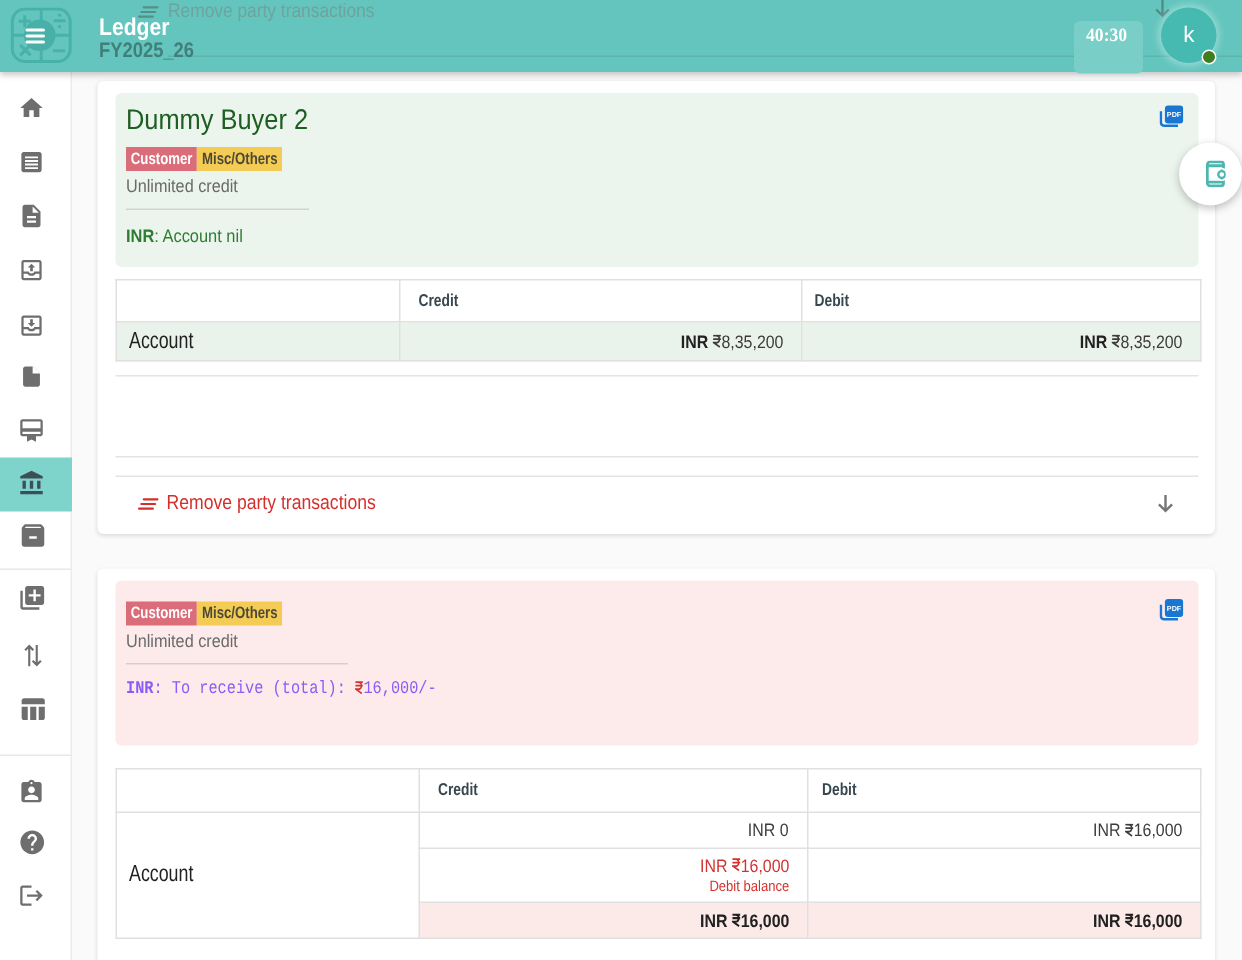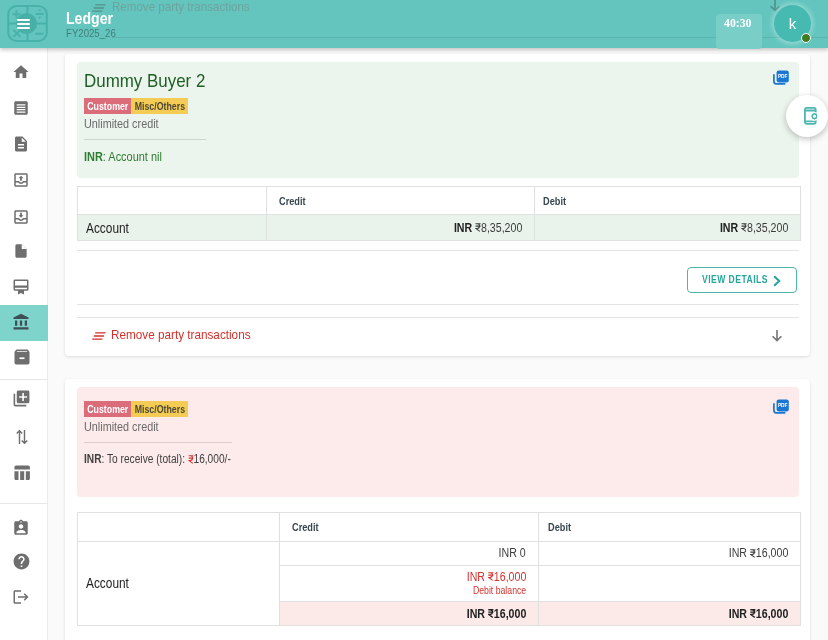--- a/index.html
+++ b/index.html
@@ -13,21 +13,21 @@
 #appbar { position:absolute; left:0; top:0; width:828px; height:48px; background:#63C5BE; box-shadow:0 2px 4px rgba(0,0,0,0.22); z-index:30; }
 #appbar .ghostline { position:absolute; left:112px; top:37px; width:716px; height:1px; background:#5BB5AD; }
 #appbar .ghosttext { position:absolute; left:112px; top:-1.5px; font-size:13px; color:#6FA39D; }
 #appbar .ghosticon { position:absolute; left:92.3px; top:3.6px; }
 #appbar .ghostarrow { position:absolute; left:768px; top:0px; }
 #calcicon { position:absolute; left:7px; top:5px; }
 #menucircle { position:absolute; left:16px; top:13px; width:21px; height:21px; border-radius:50%; background:#49B0A7; }
 .hamb { position:absolute; left:17px; width:13px; height:2px; background:#fff; border-radius:1px; }
 #titles { position:absolute; left:65.5px; top:9px; }
 #titles .t1 { font-size:16px; font-weight:700; color:#FFFFFF; line-height:19px; }
-#titles .t2 { font-size:11px; font-weight:400; color:#417F7A; line-height:11px; margin-top:0px; }
+#titles .t2 { font-size:14px; font-weight:700; color:#417F7A; line-height:11px; margin-top:0px; }
 #chip { position:absolute; left:716px; top:13.5px; width:46px; height:35px; background:#79CEC7; border-radius:4px; color:#fff; font-size:12.5px; font-weight:700; text-align:center; line-height:19px;font-family:Liberation Serif, serif; }
 #avatar { position:absolute; left:774px; top:5px; width:37px; height:37px; border-radius:50%; background:#46B9B1; color:#fff; font-size:15px; text-align:center; line-height:37px; box-shadow:0 0 5px 2px rgba(222,246,243,0.42); }
 #avatardot { position:absolute; left:801px; top:32.5px; width:10px; height:10px; border-radius:50%; background:#3E7D22; border:1.5px solid #fff; }
 
 
 #sidebar { position:absolute; left:0; top:48px; width:48px; height:592px; background:#FFFFFF; border-right:1px solid #ECECEC; z-index:20; }
 .sic { position:absolute; left:11.7px; }
 .sdiv { position:absolute; left:0; width:48px; height:1px; background:#E8E8E8; }
 #sactive { position:absolute; left:0; top:257px; width:48px; height:36px; background:#7ED3CB; }
 
@@ -46,21 +46,21 @@
 #card2 .htitle { color:#6E2A35; }
 .badges { margin-top:4.5px; height:16px; white-space:nowrap; }
 .badge { display:inline-block; height:16px; line-height:16px; font-size:11px; font-weight:700; padding:0 4px; vertical-align:top; }
 .badge.red { background:#DB6C7A; color:#fff; }
 .badge.yellow { background:#F4CC55; color:#4D4A33; }
 .ucredit { margin-top:4.5px; font-size:12px; line-height:13.5px; color:#6A6A6A; }
 .hero hr { border:none; border-top:1px solid rgba(0,0,0,0.13); margin:7px 0 0 0; }
 .inrline { margin-top:10.5px; font-size:12px; line-height:15px; }
 #card2 .inrline { margin-top:9.5px; }
 #card1 .inrline { color:#2E7D32; }
-#card2 .inrline { color:#404040; }
+#card2 .inrline { color:#8b5cf6;font-family:Liberation Mono, monospace; }
 .inrline b { font-weight:700; }
 .pdfic { position:absolute; left:708px; }
 
 table { border-collapse:collapse; position:absolute; left:12px; table-layout:fixed; }
 #card1 table { top:132px; width:723px; }
 #card2 table { top:133px; width:723px; }
 td, th { border:1px solid #E0E0E0;padding-left:24px; }
 th { font-size:11.5px; font-weight:700; color:#37474F; text-align:left; padding-left:12px; height:28px; }
 #card2 th { height:28.5px; }
 td { font-size:12px; color:#3C3C3C; }
@@ -178,23 +178,20 @@
             <td class="num gbg"><span class="fxr" style="transform:scaleX(0.885)"><b>INR</b> <svg class="rup" width="6.6" height="9" viewBox="0 0 15 20">
                   <path d="M0.8 1.5 H14 M0.8 6.8 H14 M5.5 1.5 C9.8 1.5 11.5 3.2 11.5 6.8 C11.5 10.3 9.3 12.2 5 12.2 H1.8 L12.2 18.8" stroke="#3C3C3C" stroke-width="2.6" fill="none"></path>
                 </svg>8,35,200</span></td>
             <td class="num gbg"><span class="fxr" style="transform:scaleX(0.885)"><b>INR</b> <svg class="rup" width="6.6" height="9" viewBox="0 0 15 20">
                   <path d="M0.8 1.5 H14 M0.8 6.8 H14 M5.5 1.5 C9.8 1.5 11.5 3.2 11.5 6.8 C11.5 10.3 9.3 12.2 5 12.2 H1.8 L12.2 18.8" stroke="#3C3C3C" stroke-width="2.6" fill="none"></path>
                 </svg>8,35,200</span></td>
           </tr>
     </tbody>
       </table>
     <div class="cdiv" style="top:196px"></div>
-    <div id="viewbtn"><span class="fx" style="transform:scaleX(0.856);letter-spacing:0.55px">VIEW DETAILS</span><svg width="12" height="12" viewBox="0 0 12 12">
-          <path d="M3.2 1.2l5 4.8-5 4.8" fill="none" stroke="#26A69A" stroke-width="2.1"></path>
-        </svg></div>
     <div class="cdiv" style="top:250px"></div>
     <div class="cdiv" style="top:263px"></div>
     <div class="removerow">
       <svg class="ricon" width="14" height="9" viewBox="0 0 14 9">
           <g fill="#D3302C">
             <rect x="3.1" y="0.2" width="10.6" height="1.4" rx="0.7"></rect>
             <rect x="1.55" y="3.3" width="10.6" height="1.4" rx="0.7"></rect>
             <rect x="0" y="6.4" width="10.6" height="1.4" rx="0.7"></rect>
           </g>
         </svg>

